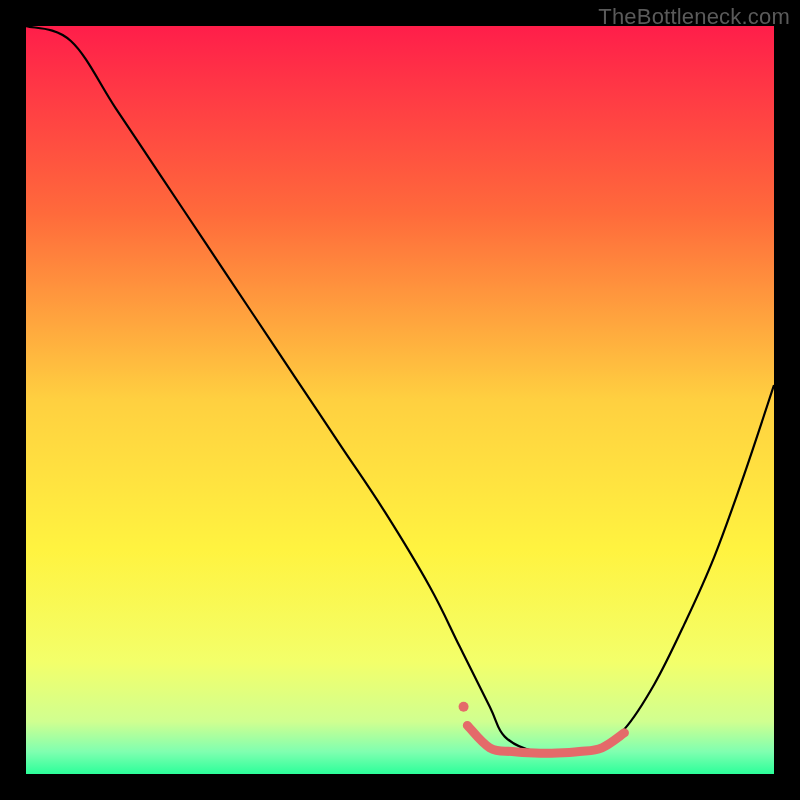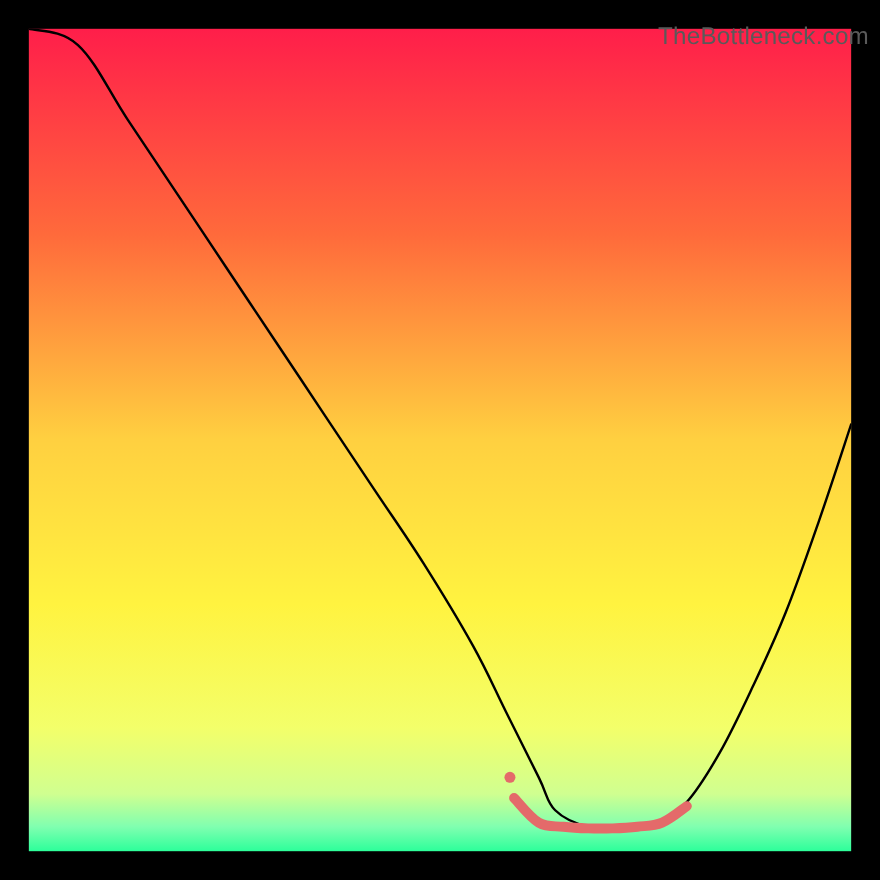--- a/index.html
+++ b/index.html
@@ -6,21 +6,21 @@
   body {
     width: 800px;
     height: 800px;
     background: #000;
     position: relative;
     font-family: Arial, Helvetica, sans-serif;
     overflow: hidden;
   }
   .watermark {
     position: absolute;
-    top: 20px;
+    top: 4px;
     right: 10px;
     color: #5a5a5a;
     font-size: 22px;
     font-weight: 500;
     letter-spacing: 0.2px;
     z-index: 20;
     user-select: none;
   }
   .plot-wrap {
     position: absolute;

